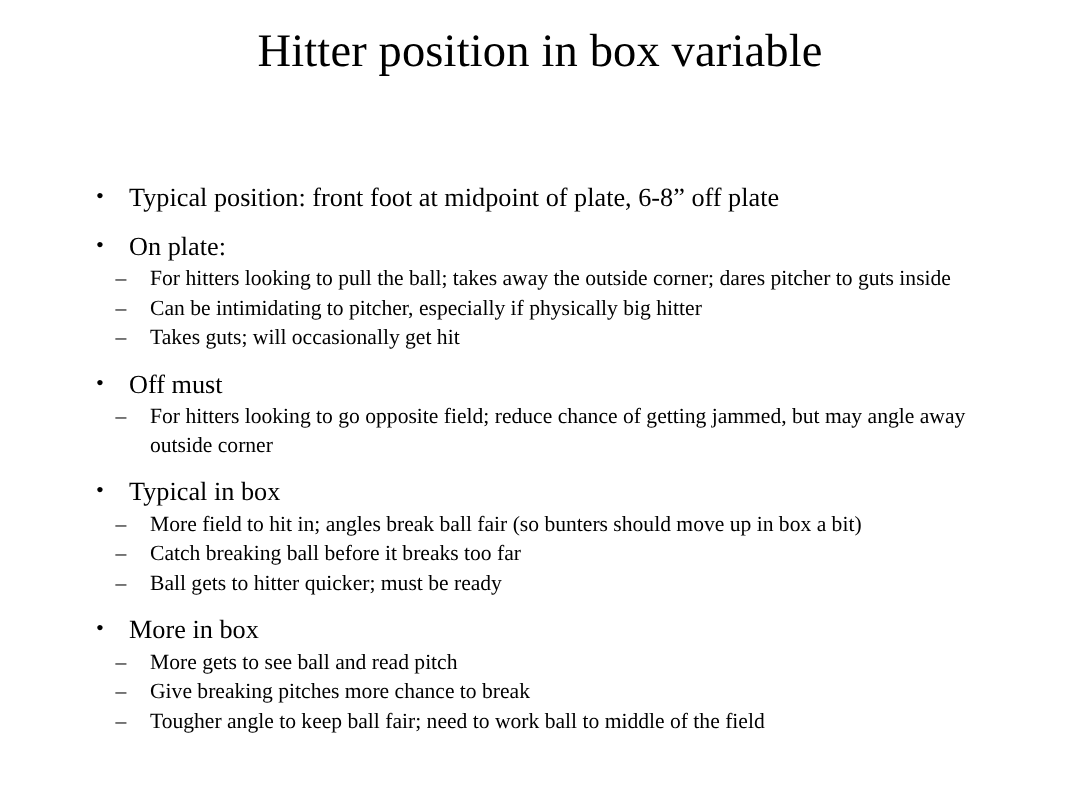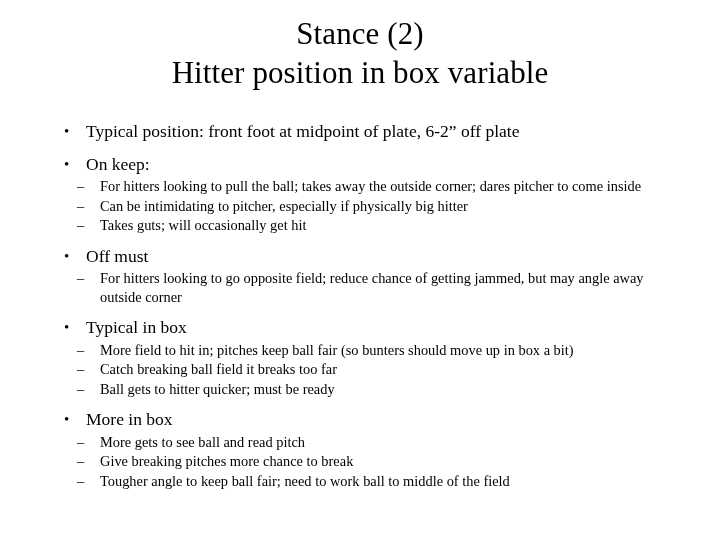--- a/index.html
+++ b/index.html
@@ -103,38 +103,37 @@
   li.lvl2 + li.lvl2 {
     margin-top: 1px;
   }
 </style>
 </head>
 <body>
 
 <div class="slide">
 
   <div class="title-block">
-    <div class="title-line">Stance (2)</div>
     <div class="title-line">Hitter position in box variable</div>
   </div>
 
   <div class="body-block">
     <ul class="outline">
         <li class="lvl1">
           <span class="mark">•</span>
-          <span class="txt">Typical position: front foot at midpoint of plate, 6-2” off plate</span>
+          <span class="txt">Typical position: front foot at midpoint of plate, 6-8” off plate</span>
         </li>
         <li class="lvl1 spaced">
           <span class="mark">•</span>
-          <span class="txt">On keep:</span>
+          <span class="txt">On plate:</span>
         </li>
         <ul class="sub">
           <li class="lvl2">
             <span class="mark">–</span>
-            <span class="txt">For hitters looking to pull the ball; takes away the outside corner; dares pitcher to come inside</span>
+            <span class="txt">For hitters looking to pull the ball; takes away the outside corner; dares pitcher to guts inside</span>
           </li>
           <li class="lvl2">
             <span class="mark">–</span>
             <span class="txt">Can be intimidating to pitcher, especially if physically big hitter</span>
           </li>
           <li class="lvl2">
             <span class="mark">–</span>
             <span class="txt">Takes guts; will occasionally get hit</span>
           </li>
         </ul>
@@ -148,25 +147,25 @@
             <span class="txt">For hitters looking to go opposite field; reduce chance of getting jammed, but may angle away outside corner</span>
           </li>
         </ul>
         <li class="lvl1 spaced">
           <span class="mark">•</span>
           <span class="txt">Typical in box</span>
         </li>
         <ul class="sub">
           <li class="lvl2">
             <span class="mark">–</span>
-            <span class="txt">More field to hit in; pitches keep ball fair (so bunters should move up in box a bit)</span>
+            <span class="txt">More field to hit in; angles break ball fair (so bunters should move up in box a bit)</span>
           </li>
           <li class="lvl2">
             <span class="mark">–</span>
-            <span class="txt">Catch breaking ball field it breaks too far</span>
+            <span class="txt">Catch breaking ball before it breaks too far</span>
           </li>
           <li class="lvl2">
             <span class="mark">–</span>
             <span class="txt">Ball gets to hitter quicker; must be ready</span>
           </li>
         </ul>
         <li class="lvl1 spaced">
           <span class="mark">•</span>
           <span class="txt">More in box</span>
         </li>

